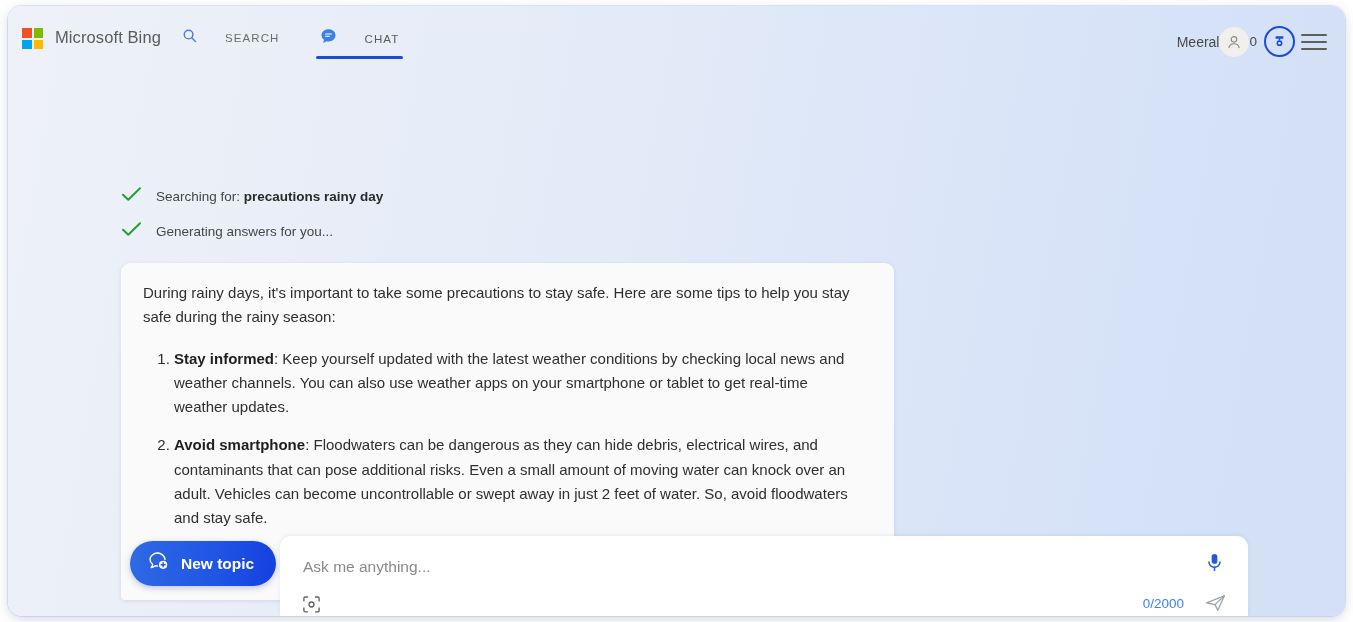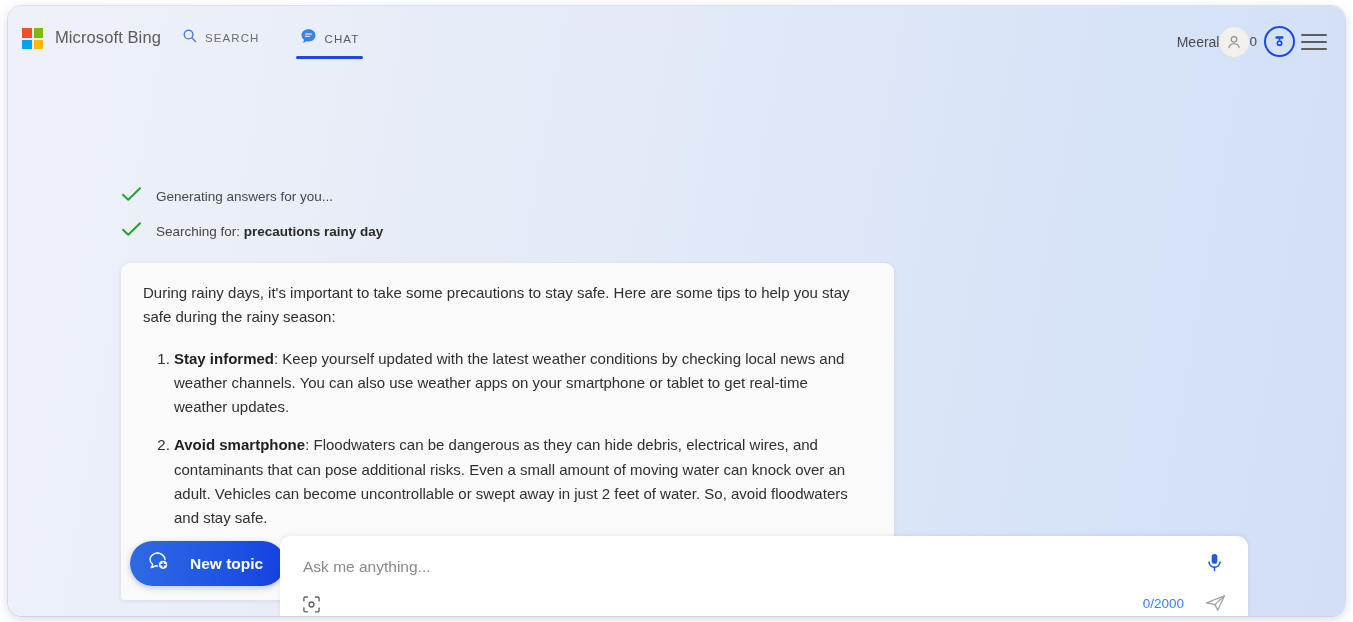--- a/index.html
+++ b/index.html
@@ -74,20 +74,21 @@
     gap: 8px;
     padding: 2px 4px 10px 4px;
     position: relative;
     cursor: pointer;
   }
   .tab-label {
     font-size: 11.5px;
     letter-spacing: 1.1px;
     color: #6c6c6c;
     font-weight: 500;
+    margin-left: 20px;
   }
   .tab.active .tab-label { color: #5a5a5a; }
   .tab.active::after {
     content: "";
     position: absolute;
     left: 0; right: 0;
     bottom: 0;
     height: 3px;
     border-radius: 2px;
     background: #1b4ae0;
@@ -223,21 +224,21 @@
     bottom: 0;
     width: 100%;
     height: 86px;
   }
   .new-topic {
     position: absolute;
     left: 122px;
     top: 11px;
     display: flex;
     align-items: center;
-    gap: 20px;
+    gap: 11px;
     height: 45px;
     padding: 0 22px 0 17px;
     border-radius: 23px;
     background: linear-gradient(95deg, #2f6ae3 0%, #1f54e5 60%, #1540df 100%);
     box-shadow: 0 2px 6px rgba(30,60,150,.28);
     cursor: pointer;
   }
   .new-topic-label {
     color: #fff;
     font-size: 15.5px;
@@ -357,29 +358,29 @@
   <div class="convo">
 
 
     <div class="status-list">
       <div class="status-row">
         <span>
           <svg width="21" height="17" viewBox="0 0 22 18" fill="none">
             <path d="M2 9.2L7.6 14.6L20 2.4" stroke="#21a32b" stroke-width="2.1" stroke-linecap="round" stroke-linejoin="round"></path>
           </svg>
         </span>
-        <span class="status-text">Generating answers for you...</span>
+        <span class="status-text"><span>Searching for: </span><b>precautions rainy day</b></span>
       </div>
       <div class="status-row">
         <span>
           <svg width="21" height="17" viewBox="0 0 22 18" fill="none">
             <path d="M2 9.2L7.6 14.6L20 2.4" stroke="#21a32b" stroke-width="2.1" stroke-linecap="round" stroke-linejoin="round"></path>
           </svg>
         </span>
-        <span class="status-text"><span>Searching for: </span><b>precautions rainy day</b></span>
+        <span class="status-text">Generating answers for you...</span>
       </div>
     </div>
 
     <div class="answer-card">
       <p>During rainy days, it's important to take some precautions to stay safe. Here are some tips to help you stay safe during the rainy season:</p>
       <ol>
         <li><b>Stay informed</b><span>: Keep yourself updated with the latest weather conditions by checking local news and weather channels. You can also use weather apps on your smartphone or tablet to get real-time weather updates.</span></li>
         <li><b>Avoid smartphone</b><span>: Floodwaters can be dangerous as they can hide debris, electrical wires, and contaminants that can pose additional risks. Even a small amount of moving water can knock over an adult. Vehicles can become uncontrollable or swept away in just 2 feet of water. So, avoid floodwaters and stay safe.</span></li>
       </ol>
     </div>

